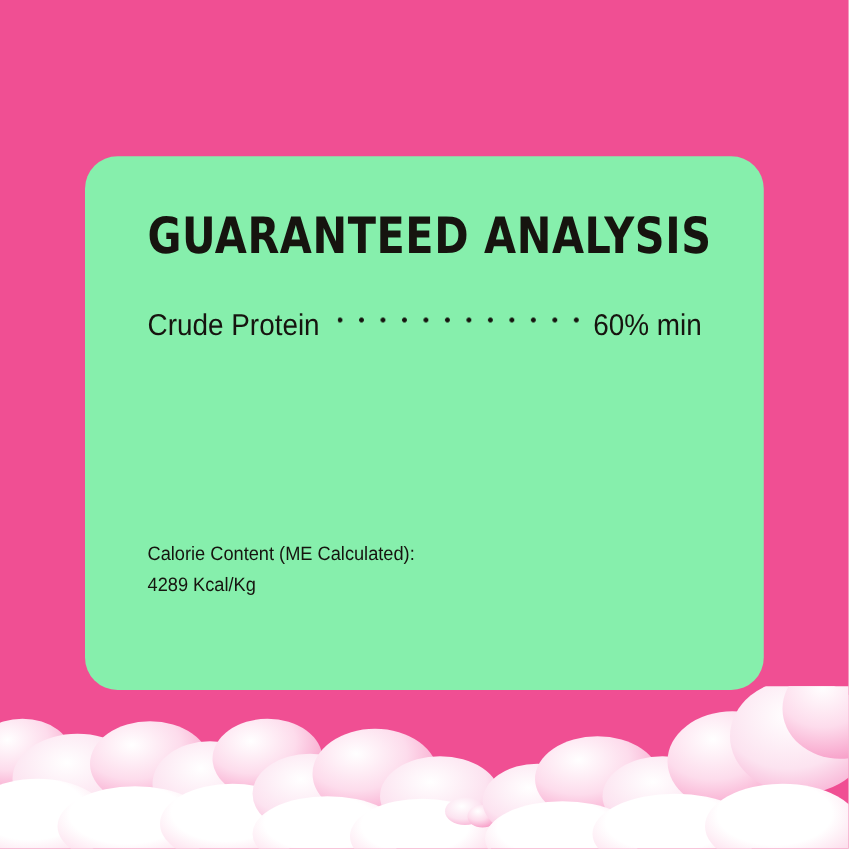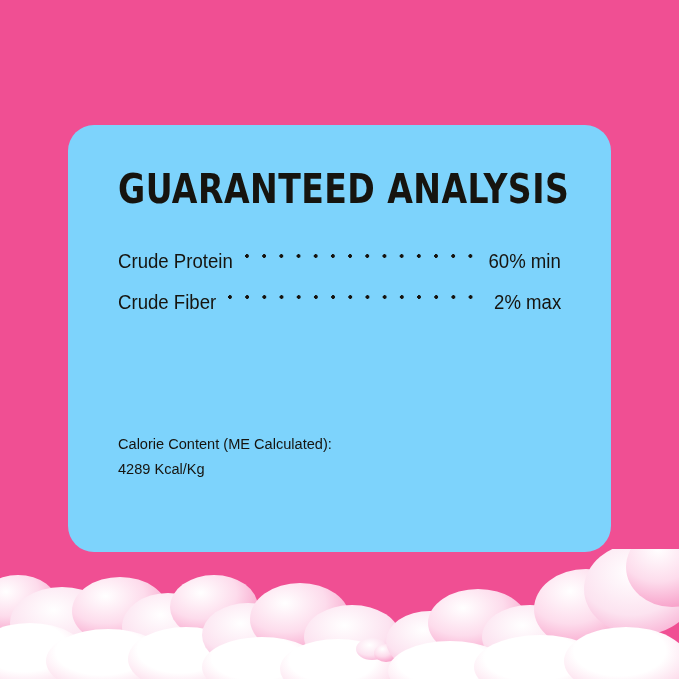--- a/index.html
+++ b/index.html
@@ -26,21 +26,21 @@
     pointer-events: none;
   }
 
   
   #card {
     position: absolute;
     left: 68px;
     top: 125px;
     width: 543px;
     height: 427px;
-    background: #7dd3fc;
+    background: #86efac;
     border-radius: 26px;
     box-sizing: border-box;
   }
 
   #card-title {
     position: absolute;
     left: 50px;
     top: 44px;
     font-family: "Liberation Sans Narrow", "DejaVu Sans Condensed", "Liberation Sans", sans-serif;
     font-weight: 700;
@@ -59,21 +59,21 @@
     top: 102px;
     width: 443px;
   }
 
   .row {
     position: relative;
     display: flex;
     align-items: baseline;
     height: 41px;
     color: #16140f;
-    font-size: 20px;
+    font-size: 24px;
     line-height: 41px;
     white-space: nowrap;
   }
   .row-label {
     transform: scaleX(0.93);
     transform-origin: left center;
     display: inline-block;
   }
   .row-leader {
     flex: 1 1 auto;
@@ -182,25 +182,20 @@
 
     <div id="rows">
 
       <div class="row">
         <span class="row-label">Crude Protein</span>
         <span class="row-leader"></span>
         <span class="row-value">60% min</span>
       </div>
 
 
-      <div class="row">
-        <span class="row-label">Crude Fiber</span>
-        <span class="row-leader"></span>
-        <span class="row-value">2% max</span>
-      </div>
 
 
 
     </div>
 
     <div id="footer">
       <span class="footer-line">Calorie Content (ME Calculated):</span>
       <span class="footer-line">4289 Kcal/Kg</span>
     </div>
 

